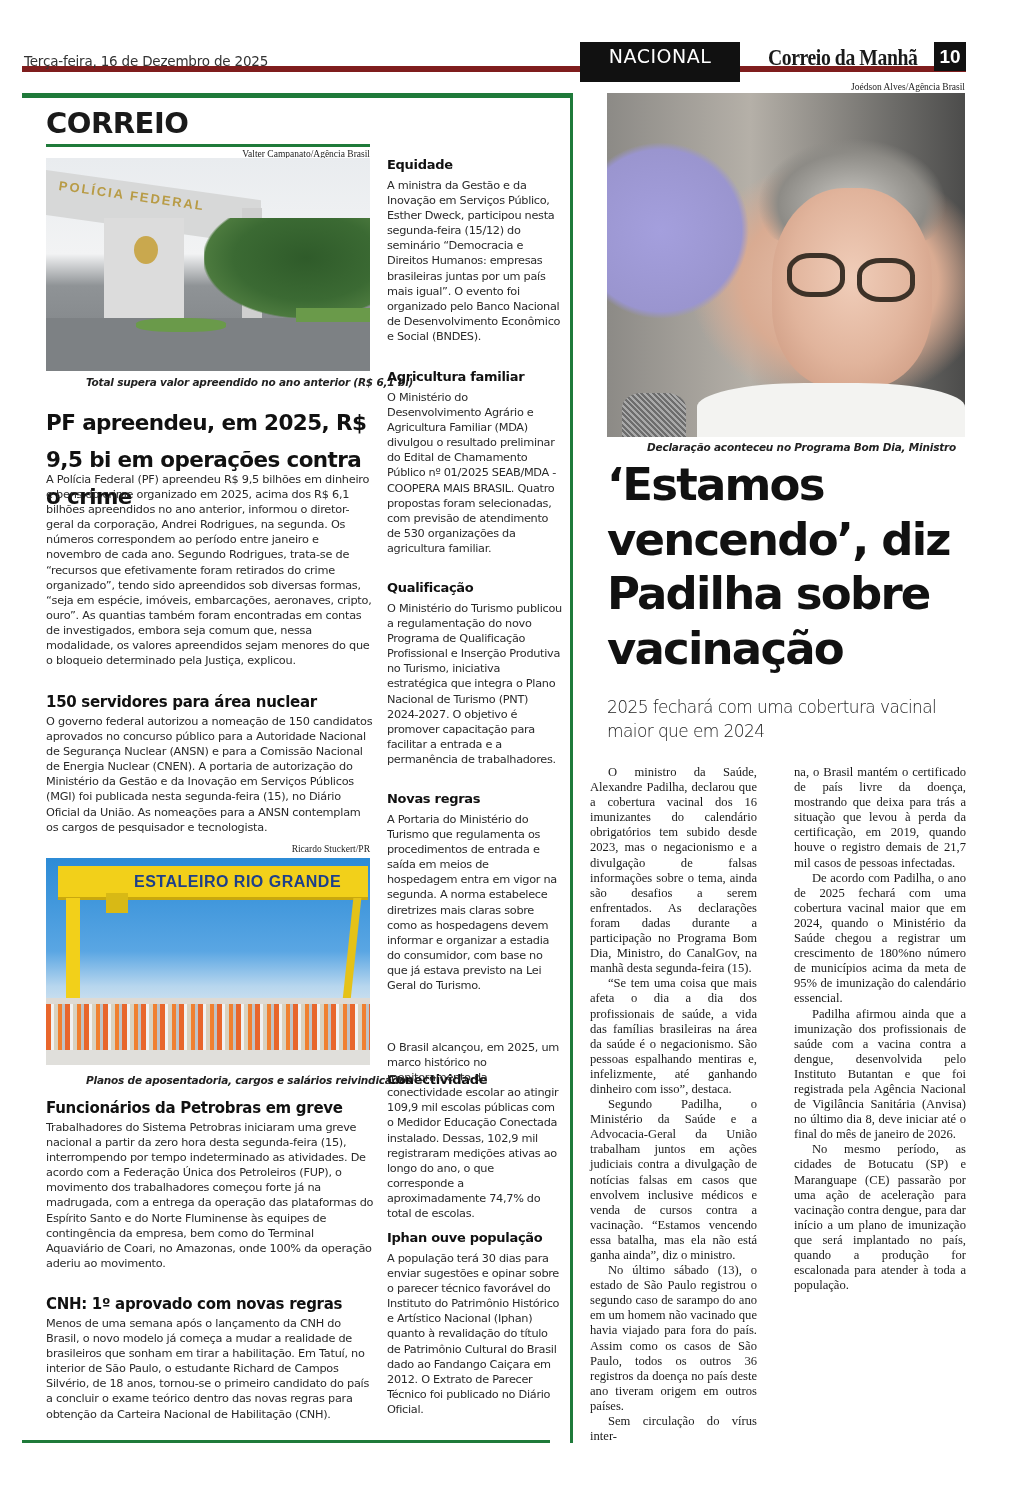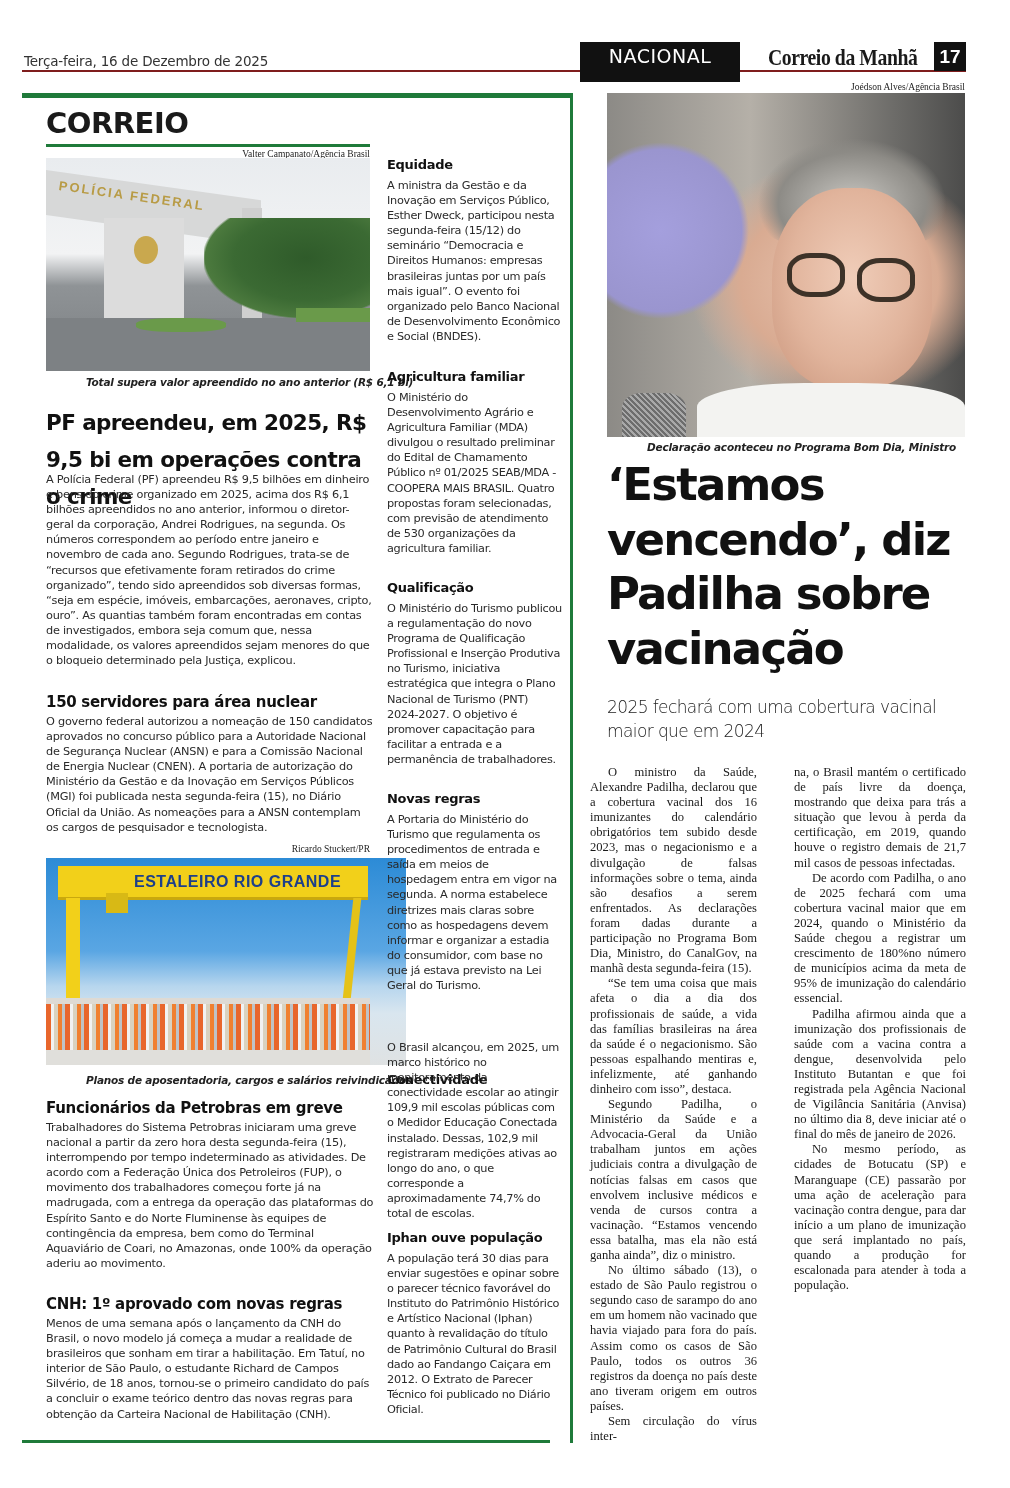--- a/index.html
+++ b/index.html
@@ -1,20 +1,20 @@
 <!DOCTYPE html>
 <html><head>
 <meta charset="utf-8">
 <style>
   * { box-sizing: border-box; margin: 0; padding: 0; }
   html, body { width: 1010px; height: 1488px; background: #ffffff; overflow: hidden; }
   body { position: relative; font-family: "DejaVu Sans", sans-serif; color: #1a1a1a; }
 
   
-  .masthead { position: absolute; left: 22px; top: 42px; width: 944px; height: 30px; border-bottom: 2px solid #7f1d1d; }
+  .masthead { position: absolute; left: 22px; top: 42px; width: 944px; height: 30px; border-bottom: 6px solid #7f1d1d; }
   .date { position: absolute; left: 2px; top: 11px; font-size: 13.5px; color: #333; font-family: "DejaVu Sans", sans-serif; letter-spacing: -0.2px; }
   .section-tag { position: absolute; left: 558px; top: 0px; width: 160px; height: 40px; background: #111; color: #fff; font-size: 19px; line-height: 29px; text-align: center; letter-spacing: 0.5px; font-family: "DejaVu Sans", sans-serif; }
   .paper-name { position: absolute; left: 746px; top: 2px; font-family: "Liberation Serif", serif; font-weight: bold; font-size: 24px; transform: scaleX(0.82); transform-origin: left top; letter-spacing: -0.5px; white-space: nowrap; }
   .page-num { position: absolute; right: 0; top: 0px; width: 32px; height: 29px; background: #111; color: #fff; font-weight: bold; font-size: 19px; line-height: 29px; text-align: center; font-family: "Liberation Sans", sans-serif; }
 
   
   .correio-box { position: absolute; left: 22px; top: 93px; width: 551px; height: 1350px; border-top: 5px solid #1f7a3a; border-right: 3px solid #1f7a3a; }
   .correio-bottom { position: absolute; left: 22px; top: 1440px; width: 528px; height: 3px; background: #1f7a3a; }
   .correio-title { position: absolute; left: 46px; top: 106px; font-family: "DejaVu Sans", sans-serif; font-weight: bold; font-size: 29px; letter-spacing: -0.5px; }
   .correio-rule { position: absolute; left: 46px; top: 144px; width: 324px; height: 3px; background: #1f7a3a; }
@@ -35,21 +35,21 @@
   .pf-road { position:absolute; left:0; top:160px; width:324px; height:53px; background:#7d8184; }
   .pf-grass { position:absolute; left:90px; top:160px; width:90px; height:14px; background:#6a9a4a; border-radius:40%; }
   .pf-grass2 { position:absolute; left:250px; top:150px; width:74px; height:14px; background:#6a9a4a; }
 
   .pf-headline { position: absolute; left: 46px; top: 404px; width: 330px; font-family: "DejaVu Sans", sans-serif; font-size: 21.5px; line-height: 37px; color: #111; letter-spacing: -0.6px; }
 
   .body-sans { position: absolute; font-family: "DejaVu Sans", sans-serif; font-size: 11.3px; line-height: 15.1px; color: #2a2a2a; text-align: left; letter-spacing: -0.25px; }
   .subhead-sans { position: absolute; font-family: "DejaVu Sans", sans-serif; font-weight: bold; font-size: 15px; color: #111; letter-spacing: -0.3px; white-space: nowrap; }
 
   
-  .petro-photo { left: 46px; top: 858px; width: 360px; height: 207px; background: linear-gradient(#2c8bd6 0%, #5aa6e3 45%, #b7d6ee 62%, #d9e6ef 75%, #dfe2e3 100%); }
+  .petro-photo { left: 46px; top: 858px; width: 324px; height: 207px; background: linear-gradient(#2c8bd6 0%, #5aa6e3 45%, #b7d6ee 62%, #d9e6ef 75%, #dfe2e3 100%); }
   .crane-beam { position:absolute; left:12px; top:8px; width:310px; height:34px; background:#f2d01a; border-bottom:3px solid #c9a80e; }
   .crane-text { position:absolute; left:88px; top:15px; font-family:"Liberation Sans", sans-serif; font-weight:bold; font-size:16px; color:#1d3f8a; letter-spacing:0.5px; white-space:nowrap; }
   .crane-leg-l { position:absolute; left:20px; top:40px; width:14px; height:135px; background:#f2d01a; }
   .crane-leg-r { position:absolute; left:300px; top:40px; width:8px; height:140px; background:#e5c218; transform: skewX(-6deg); }
   .crane-trolley { position:absolute; left:60px; top:35px; width:22px; height:20px; background:#d8b915; }
   .crowd { position:absolute; left:0; top:140px; width:324px; height:52px; background:
       repeating-linear-gradient(90deg, #e8662c 0 5px, #f2f2f2 5px 8px, #d9d2c0 8px 12px, #f08030 12px 16px, #bfc3c6 16px 19px);
     border-top: 6px solid #dedad4; }
   .ground { position:absolute; left:0; top:192px; width:324px; height:15px; background:#e0dfdb; }
 
@@ -75,21 +75,21 @@
   .serif-col { position: absolute; font-family: "Liberation Serif", serif; font-size: 12.6px; line-height: 15.1px; color: #1a1a1a; text-align: justify; hyphens: manual; }
   .serif-col p { text-indent: 18px; }
 </style>
 </head>
 <body>
 
 <header class="masthead">
   <span class="date">Terça-feira, 16 de Dezembro de 2025</span>
   <span class="section-tag">NACIONAL</span>
   <span class="paper-name">Correio da Manhã</span>
-  <span class="page-num">17</span>
+  <span class="page-num">10</span>
 </header>
 
 <div class="correio-box"></div>
 <div class="correio-bottom"></div>
 <h2 class="correio-title">CORREIO</h2>
 <div class="correio-rule"></div>
 
 <span class="credit" style="left:46px; top:149px; width:324px;">Valter Campanato/Agência Brasil</span>
 <div class="photo pf-photo">
   <div class="pf-gate"></div>

